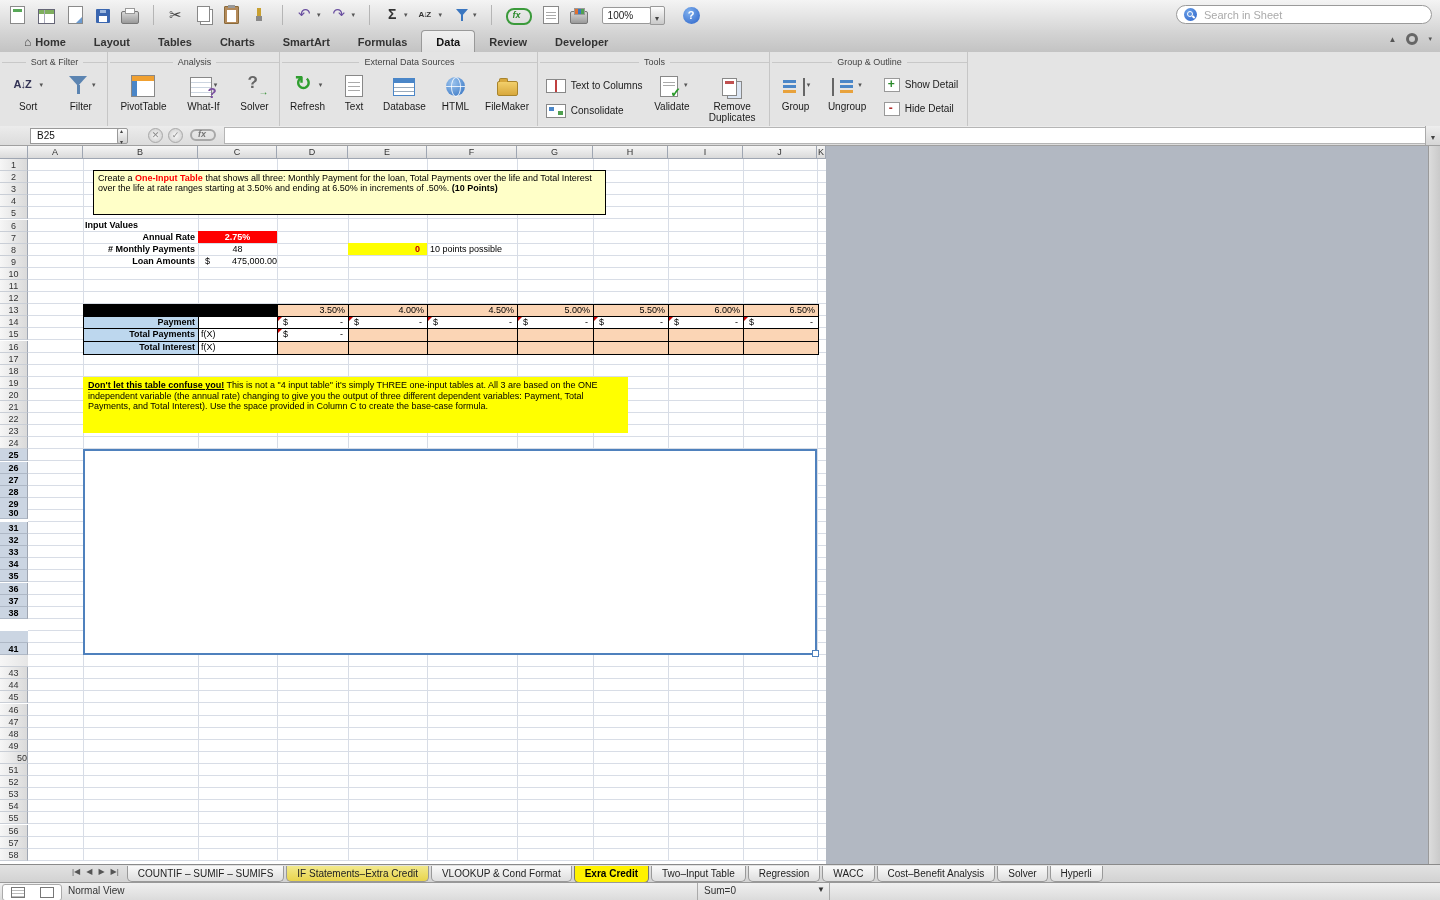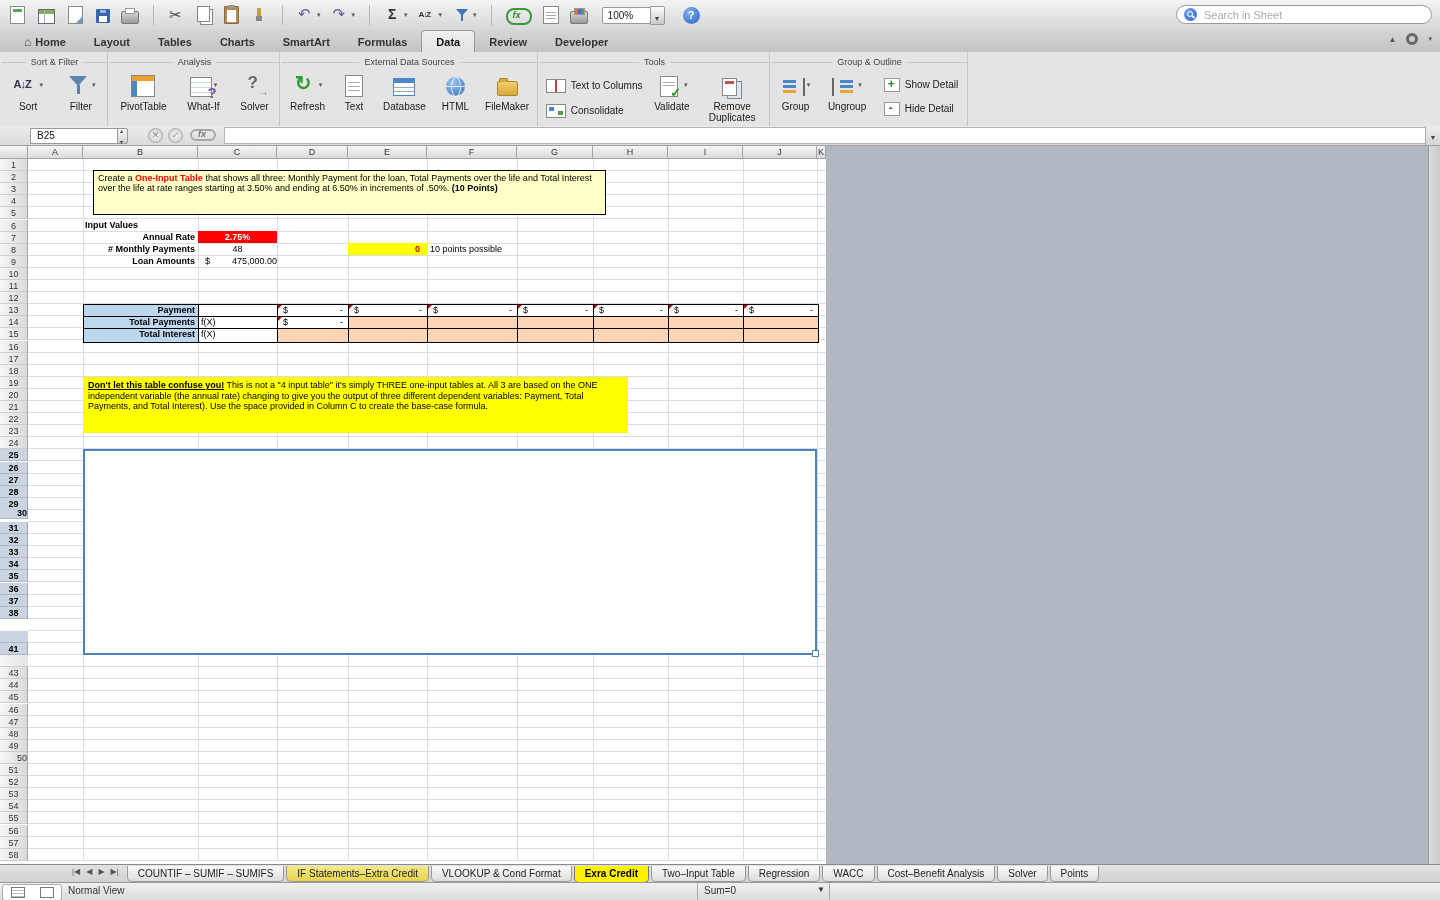--- a/index.html
+++ b/index.html
@@ -516,21 +516,21 @@
       <div class="row-hdr" style="top: 388.9px; height: 12.1px; line-height: 12.1px;">20</div>
       <div class="row-hdr" style="top: 401px; height: 12.1px; line-height: 12.1px;">21</div>
       <div class="row-hdr" style="top: 413.1px; height: 12.1px; line-height: 12.1px;">22</div>
       <div class="row-hdr" style="top: 425.2px; height: 12.1px; line-height: 12.1px;">23</div>
       <div class="row-hdr" style="top: 437.3px; height: 12.1px; line-height: 12.1px;">24</div>
       <div class="row-hdr hl" style="top: 449.4px; height: 12.1px; line-height: 12.1px;">25</div>
       <div class="row-hdr hl" style="top: 461.5px; height: 12.1px; line-height: 12.1px;">26</div>
       <div class="row-hdr hl" style="top: 473.6px; height: 12.1px; line-height: 12.1px;">27</div>
       <div class="row-hdr hl" style="top: 485.7px; height: 12.1px; line-height: 12.1px;">28</div>
       <div class="row-hdr hl" style="top: 497.8px; height: 12.1px; line-height: 12.1px;">29</div>
-      <div class="row-hdr hl" style="top: 507px; height: 12.1px; line-height: 12.1px; text-align: right;">30</div>
+      <div class="row-hdr hl" style="top: 507px; height: 12.1px; line-height: 12.1px;">30</div>
       <div class="row-hdr hl" style="top: 522px; height: 12.1px; line-height: 12.1px;">31</div>
       <div class="row-hdr hl" style="top: 534.1px; height: 12.1px; line-height: 12.1px;">32</div>
       <div class="row-hdr hl" style="top: 546.2px; height: 12.1px; line-height: 12.1px;">33</div>
       <div class="row-hdr hl" style="top: 558.3px; height: 12.1px; line-height: 12.1px;">34</div>
       <div class="row-hdr hl" style="top: 570.4px; height: 12.1px; line-height: 12.1px; text-align: center;">35</div>
       <div class="row-hdr hl" style="top: 582.5px; height: 12.1px; line-height: 12.1px;">36</div>
       <div class="row-hdr hl" style="top: 594.6px; height: 12.1px; line-height: 12.1px;">37</div>
       <div class="row-hdr hl" style="top: 606.7px; height: 12.1px; line-height: 12.1px;">38</div>
       <div class="row-hdr hl" style="top: 646px; height: 12.1px; line-height: 12.1px;">39</div>
       <div class="row-hdr hl" style="top: 630.9px; height: 12.1px; line-height: 12.1px; padding-left: 36px;">40</div>
@@ -579,20 +579,30 @@
   <div class="iv-label" style="top:255px">Loan Amounts</div>
   <div id="loan-value">
     <span>$</span>
     <span>475,000.00</span>
   </div>
   <div id="points-cell">0</div>
   <div id="points-label">10 points possible</div>
 
   <div id="rate-table">
       <div class="rt-row">
+        <div class="rt-cell rt-black" style="width: 194px;"></div>
+        <div class="rt-cell rt-peach rt-rate" style="width: 71px;">3.50%</div>
+        <div class="rt-cell rt-peach rt-rate" style="width: 79px;">4.00%</div>
+        <div class="rt-cell rt-peach rt-rate" style="width: 90px;">4.50%</div>
+        <div class="rt-cell rt-peach rt-rate" style="width: 76px;">5.00%</div>
+        <div class="rt-cell rt-peach rt-rate" style="width: 75px;">5.50%</div>
+        <div class="rt-cell rt-peach rt-rate" style="width: 75px;">6.00%</div>
+        <div class="rt-cell rt-peach rt-rate" style="width: 74px;">6.50%</div>
+      </div>
+      <div class="rt-row">
         <div class="rt-cell rt-blue" style="width: 115px;">Payment</div>
         <div class="rt-cell rt-c" style="width: 79px;"></div>
         <div class="rt-cell rt-white rt-flag rt-val" style="width: 71px;">
           <span>$</span>
           <span>-</span>
         </div>
         <div class="rt-cell rt-white rt-flag rt-val" style="width: 79px;">
           <span>$</span>
           <span>-</span>
         </div>
@@ -660,21 +670,21 @@
     <div id="tabs">
         <div class="stab">COUNTIF – SUMIF – SUMIFS</div>
         <div class="stab yellow">IF Statements–Extra Credit</div>
         <div class="stab">VLOOKUP &amp; Cond Format</div>
         <div class="stab yellow active">Exra Credit</div>
         <div class="stab">Two–Input Table</div>
         <div class="stab">Regression</div>
         <div class="stab">WACC</div>
         <div class="stab">Cost–Benefit Analysis</div>
         <div class="stab">Solver</div>
-        <div class="stab">Points</div>
+        <div class="stab">Hyperli</div>
       </div>
   </div>
 
   <div id="statusbar">
     <div id="view-switch">
       <span class="view-ic"></span>
       <span class="view-ic pg"></span>
     </div>
     <div id="view-label">Normal View</div>
     <div id="sum-box">

